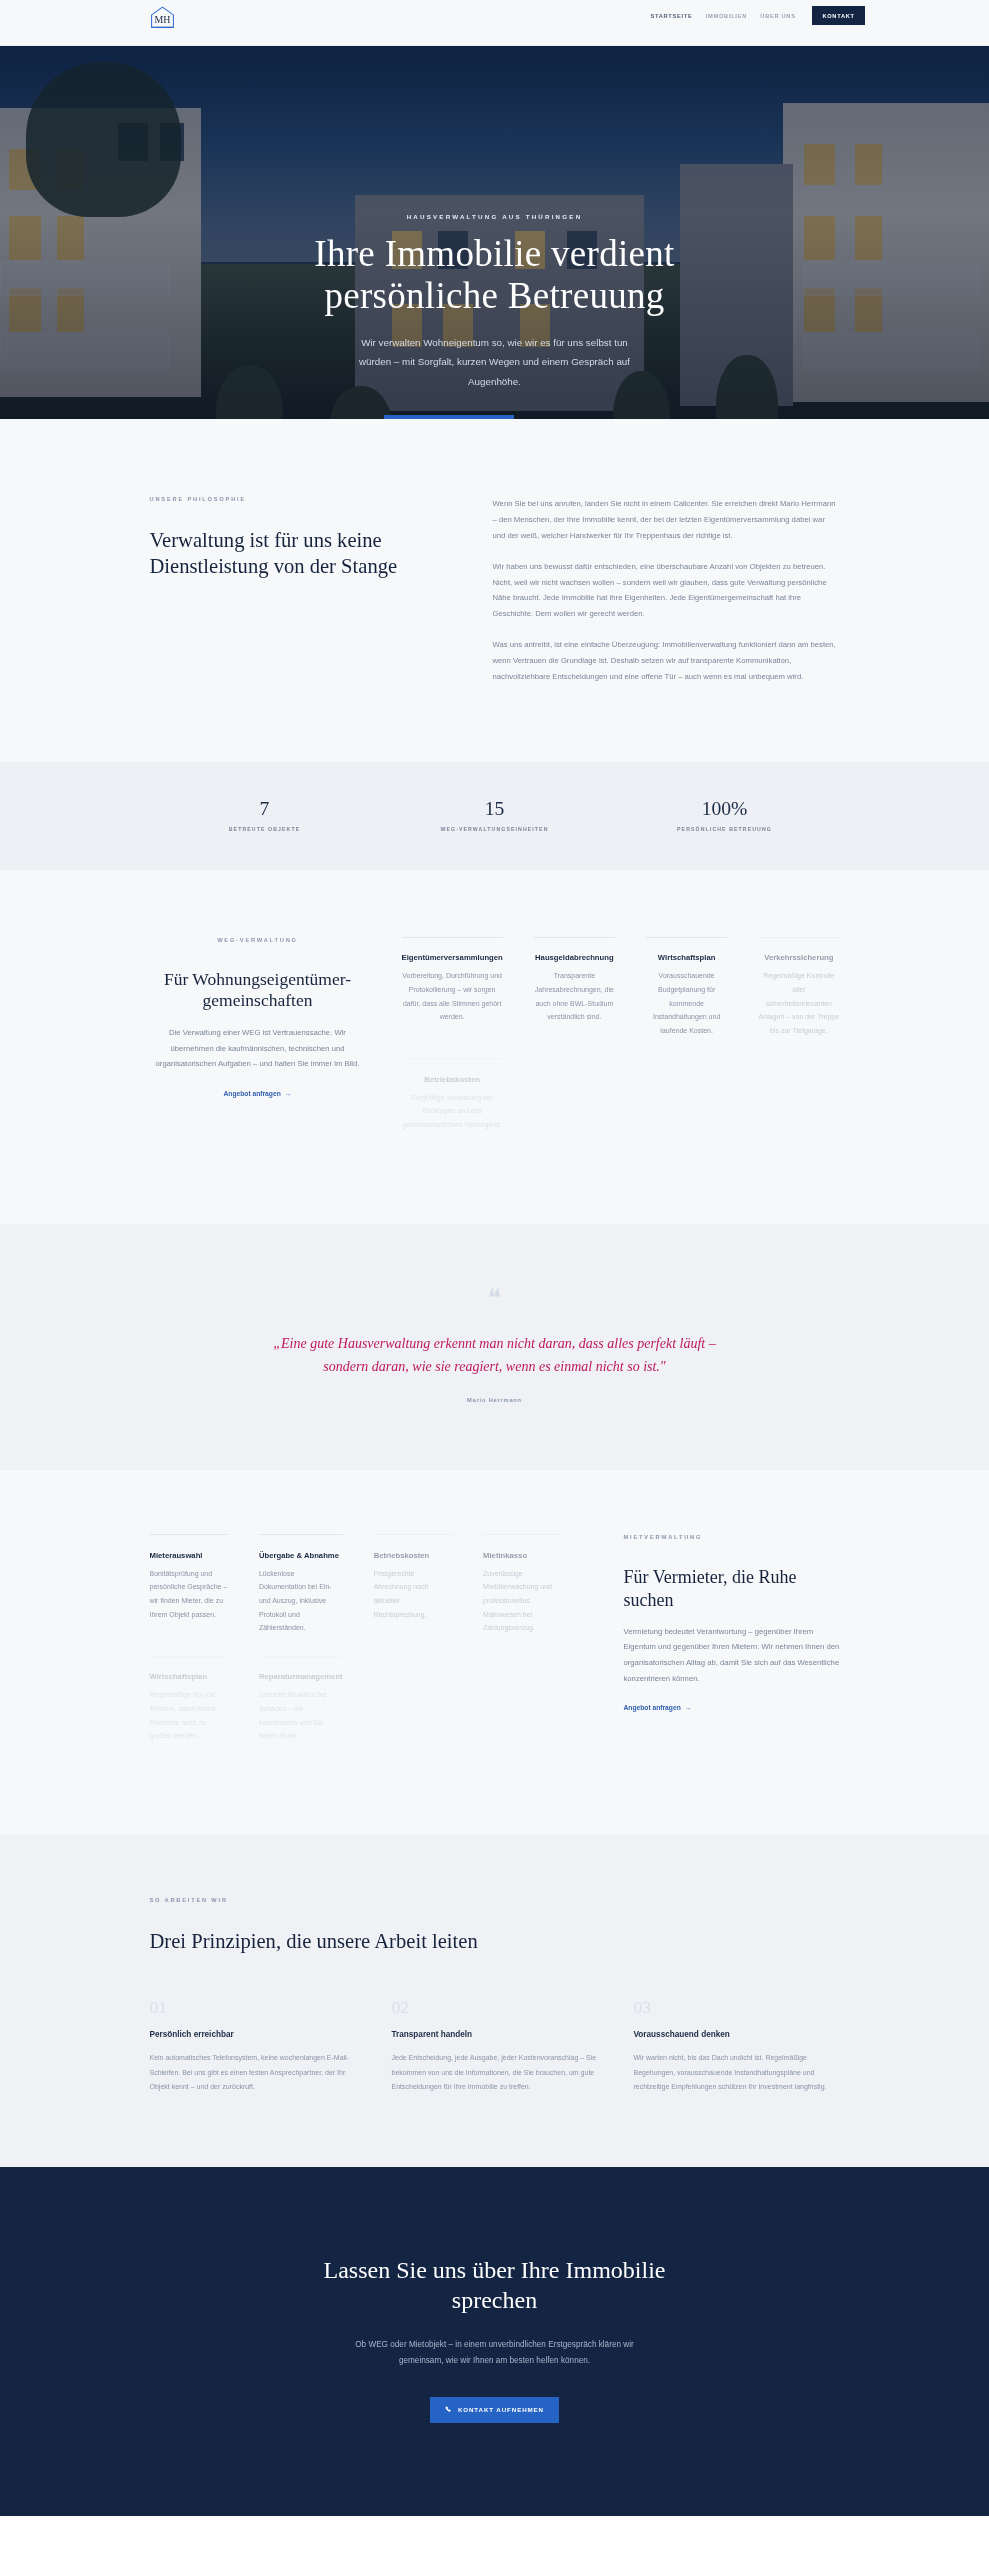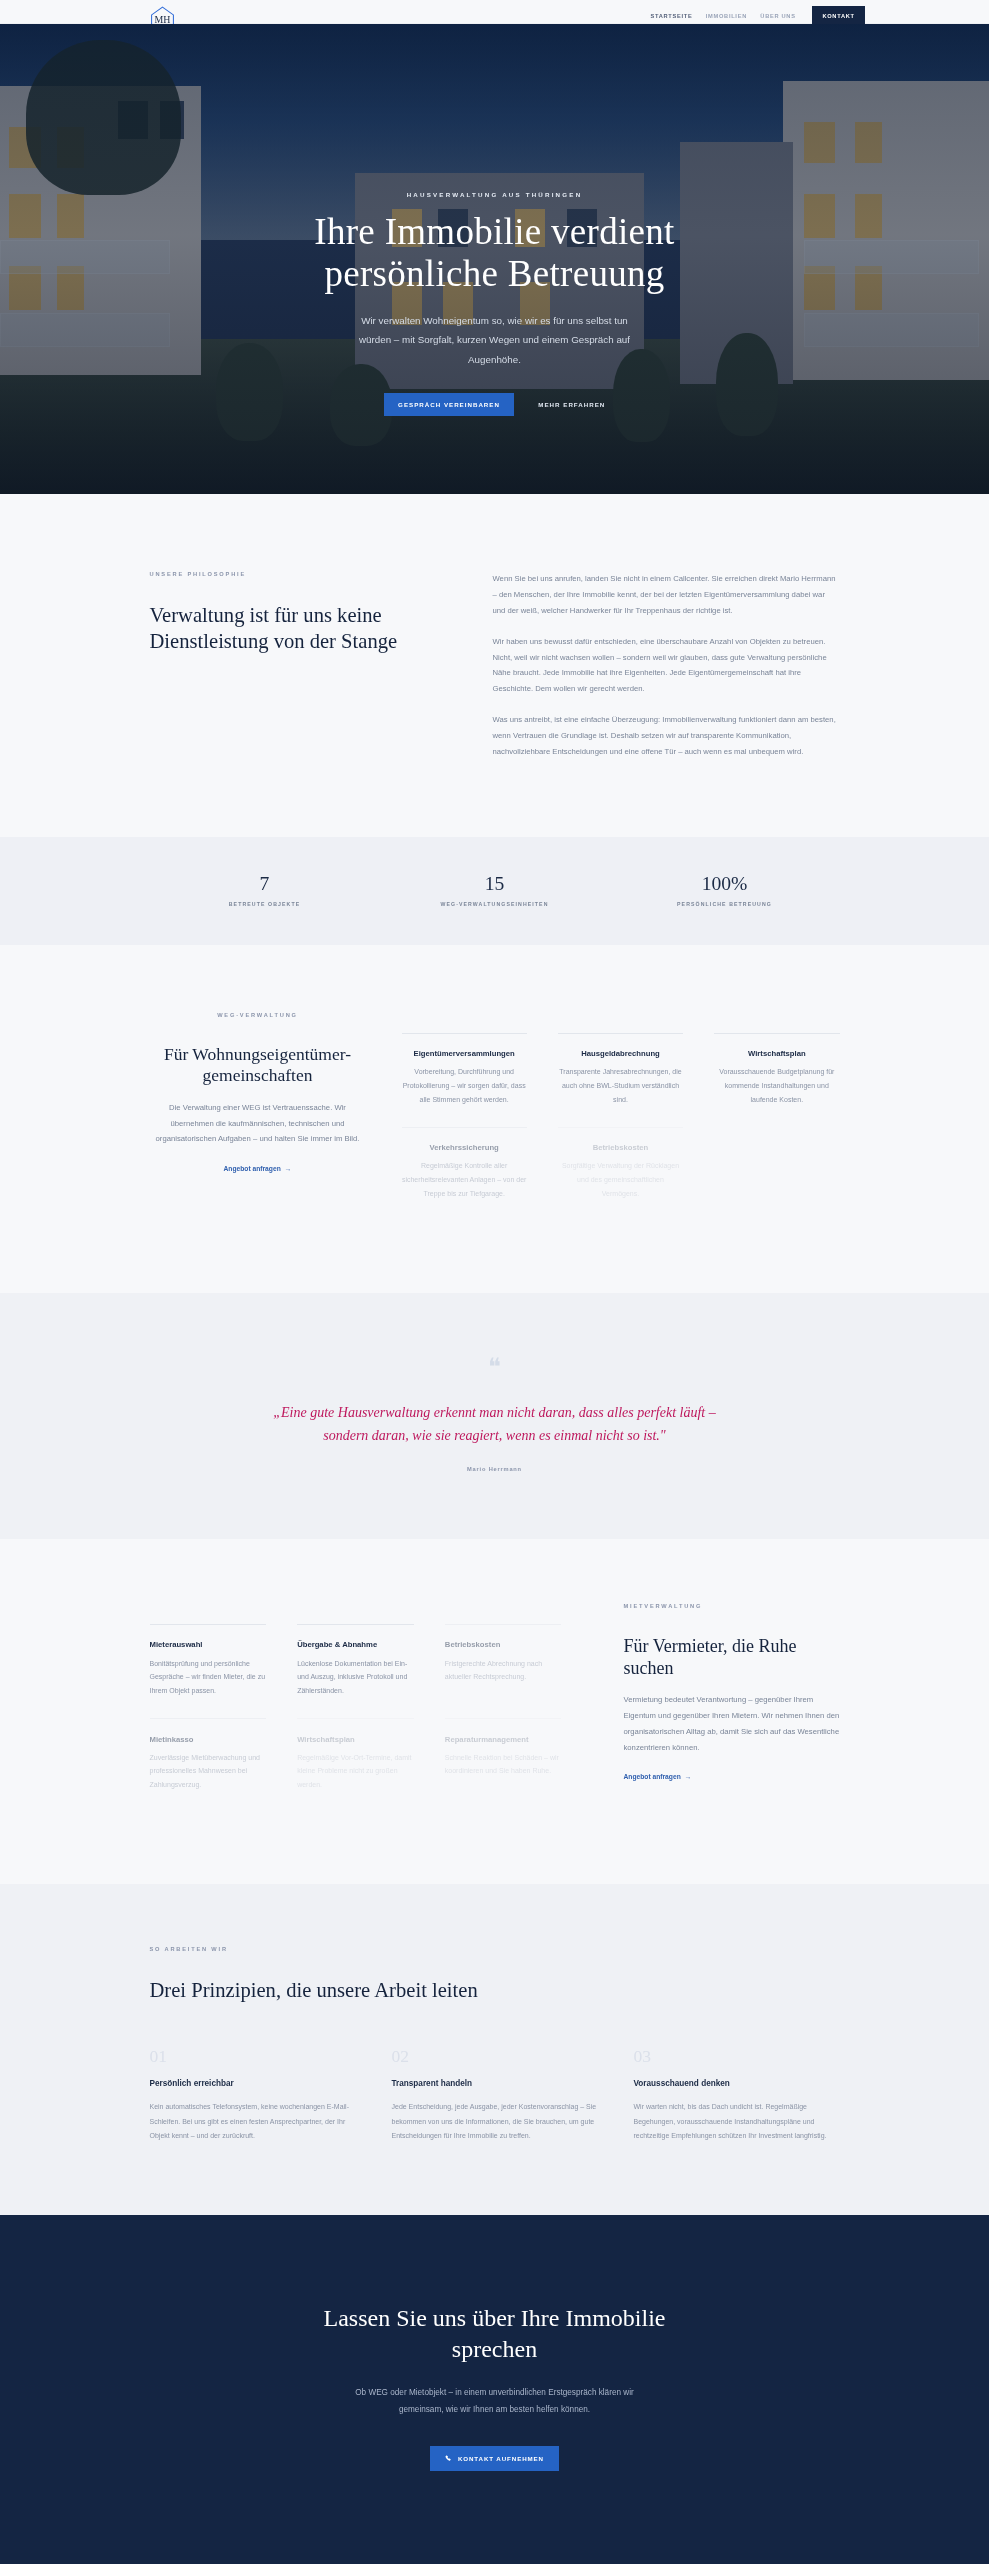--- a/index.html
+++ b/index.html
@@ -7,21 +7,21 @@
   body {
     font-family:"Liberation Sans", sans-serif;
     background:#ffffff;
     color:#1b2a45;
     -webkit-font-smoothing:antialiased;
   }
   .serif { font-family:"Liberation Serif", serif; }
 
   
   .header{
-    height:24px; width:989px;
+    height:46px; width:989px;
     background:#f7f8fa;
     display:flex; align-items:center;
     border-bottom:0.5px solid #eef0f3;
     position:relative;
   }
   .logo-wrap{ position:absolute; left:149px; top:4.1px; width:82px; height:24px;
     display:flex; align-items:center; justify-content:flex-start;}
   .logo-mark{ width:27px; height:23px; position:relative;}
   .logo-mark svg{ display:block; }
   .nav{ position:absolute; right:124px; top:0; height:31px; display:flex; align-items:center; gap:13.4px; }
@@ -31,21 +31,21 @@
   }
   .nav a.muted{ color:#9aa4b8; }
   .nav .cta{
     background:#142543; color:#ffffff; padding:6.7px 10.3px;
     font-size:5.7px; letter-spacing:0.7px; font-weight:700;
     margin-left:3.1px;
   }
 
   
   .hero{
-    position:relative; width:989px; height:470px; overflow:hidden;
+    position:relative; width:989px; height:373px; overflow:hidden;
     background:#2b3c5a;
   }
   .hero-img{ position:absolute; inset:0; }
   .sky{ position:absolute; left:0; top:0; width:989px; height:216px;
     background:linear-gradient(180deg,#0f2a52 0%,#2a4e7e 45%,#6d7f96 100%); }
   .ground{ position:absolute; left:0; bottom:0; width:989px; height:155px;
     background:linear-gradient(180deg,#4c5942 0%,#2f3a2a 60%,#1d2620 100%); }
   .bld{ position:absolute; background:#c9c2bb; }
   .bld.dark{ background:#8e8d92; }
   .bld.light{ background:#ded6cd; }
@@ -105,21 +105,21 @@
 
   
   .weg{ background:#f7f8fa; padding:67px 0 72px; }
   .weg-grid{ display:grid; grid-template-columns:216px 1fr; gap:36px;text-align:center; }
   .weg-left .h2{ font-size:17.5px; }
   .weg-left .body-p{ margin-top:12.4px; }
   .link-arrow{
     display:inline-flex; align-items:center; gap:4.1px; margin-top:17.5px;
     color:#2f5fae; font-size:6.7px; font-weight:700; text-decoration:none;
   }
-  .svc-grid{ display:grid; grid-template-columns:1fr 1fr 1fr; column-gap:31px;margin-top:21px; }
+  .svc-grid{ display:grid; grid-template-columns:1fr 1fr 1fr 1fr; column-gap:31px; }
   .svc{ border-top:0.5px solid #e2e6ec; padding:15.5px 0 20.6px; }
   .svc h4{ font-size:7.7px; font-weight:700; color:#1b2a45; margin-bottom:7.2px; }
   .svc p{ font-size:7px; line-height:1.95; color:#8b94a6; }
   .fade1{ opacity:.45; }
   .fade2{ opacity:.22; }
 
   
   .quote{ background:#eff1f5; padding:62px 0 67px; text-align:center; }
   .quote-mark{ font-size:24px; color:#d4dce8; line-height:1; font-weight:400;}
   .quote-text{

